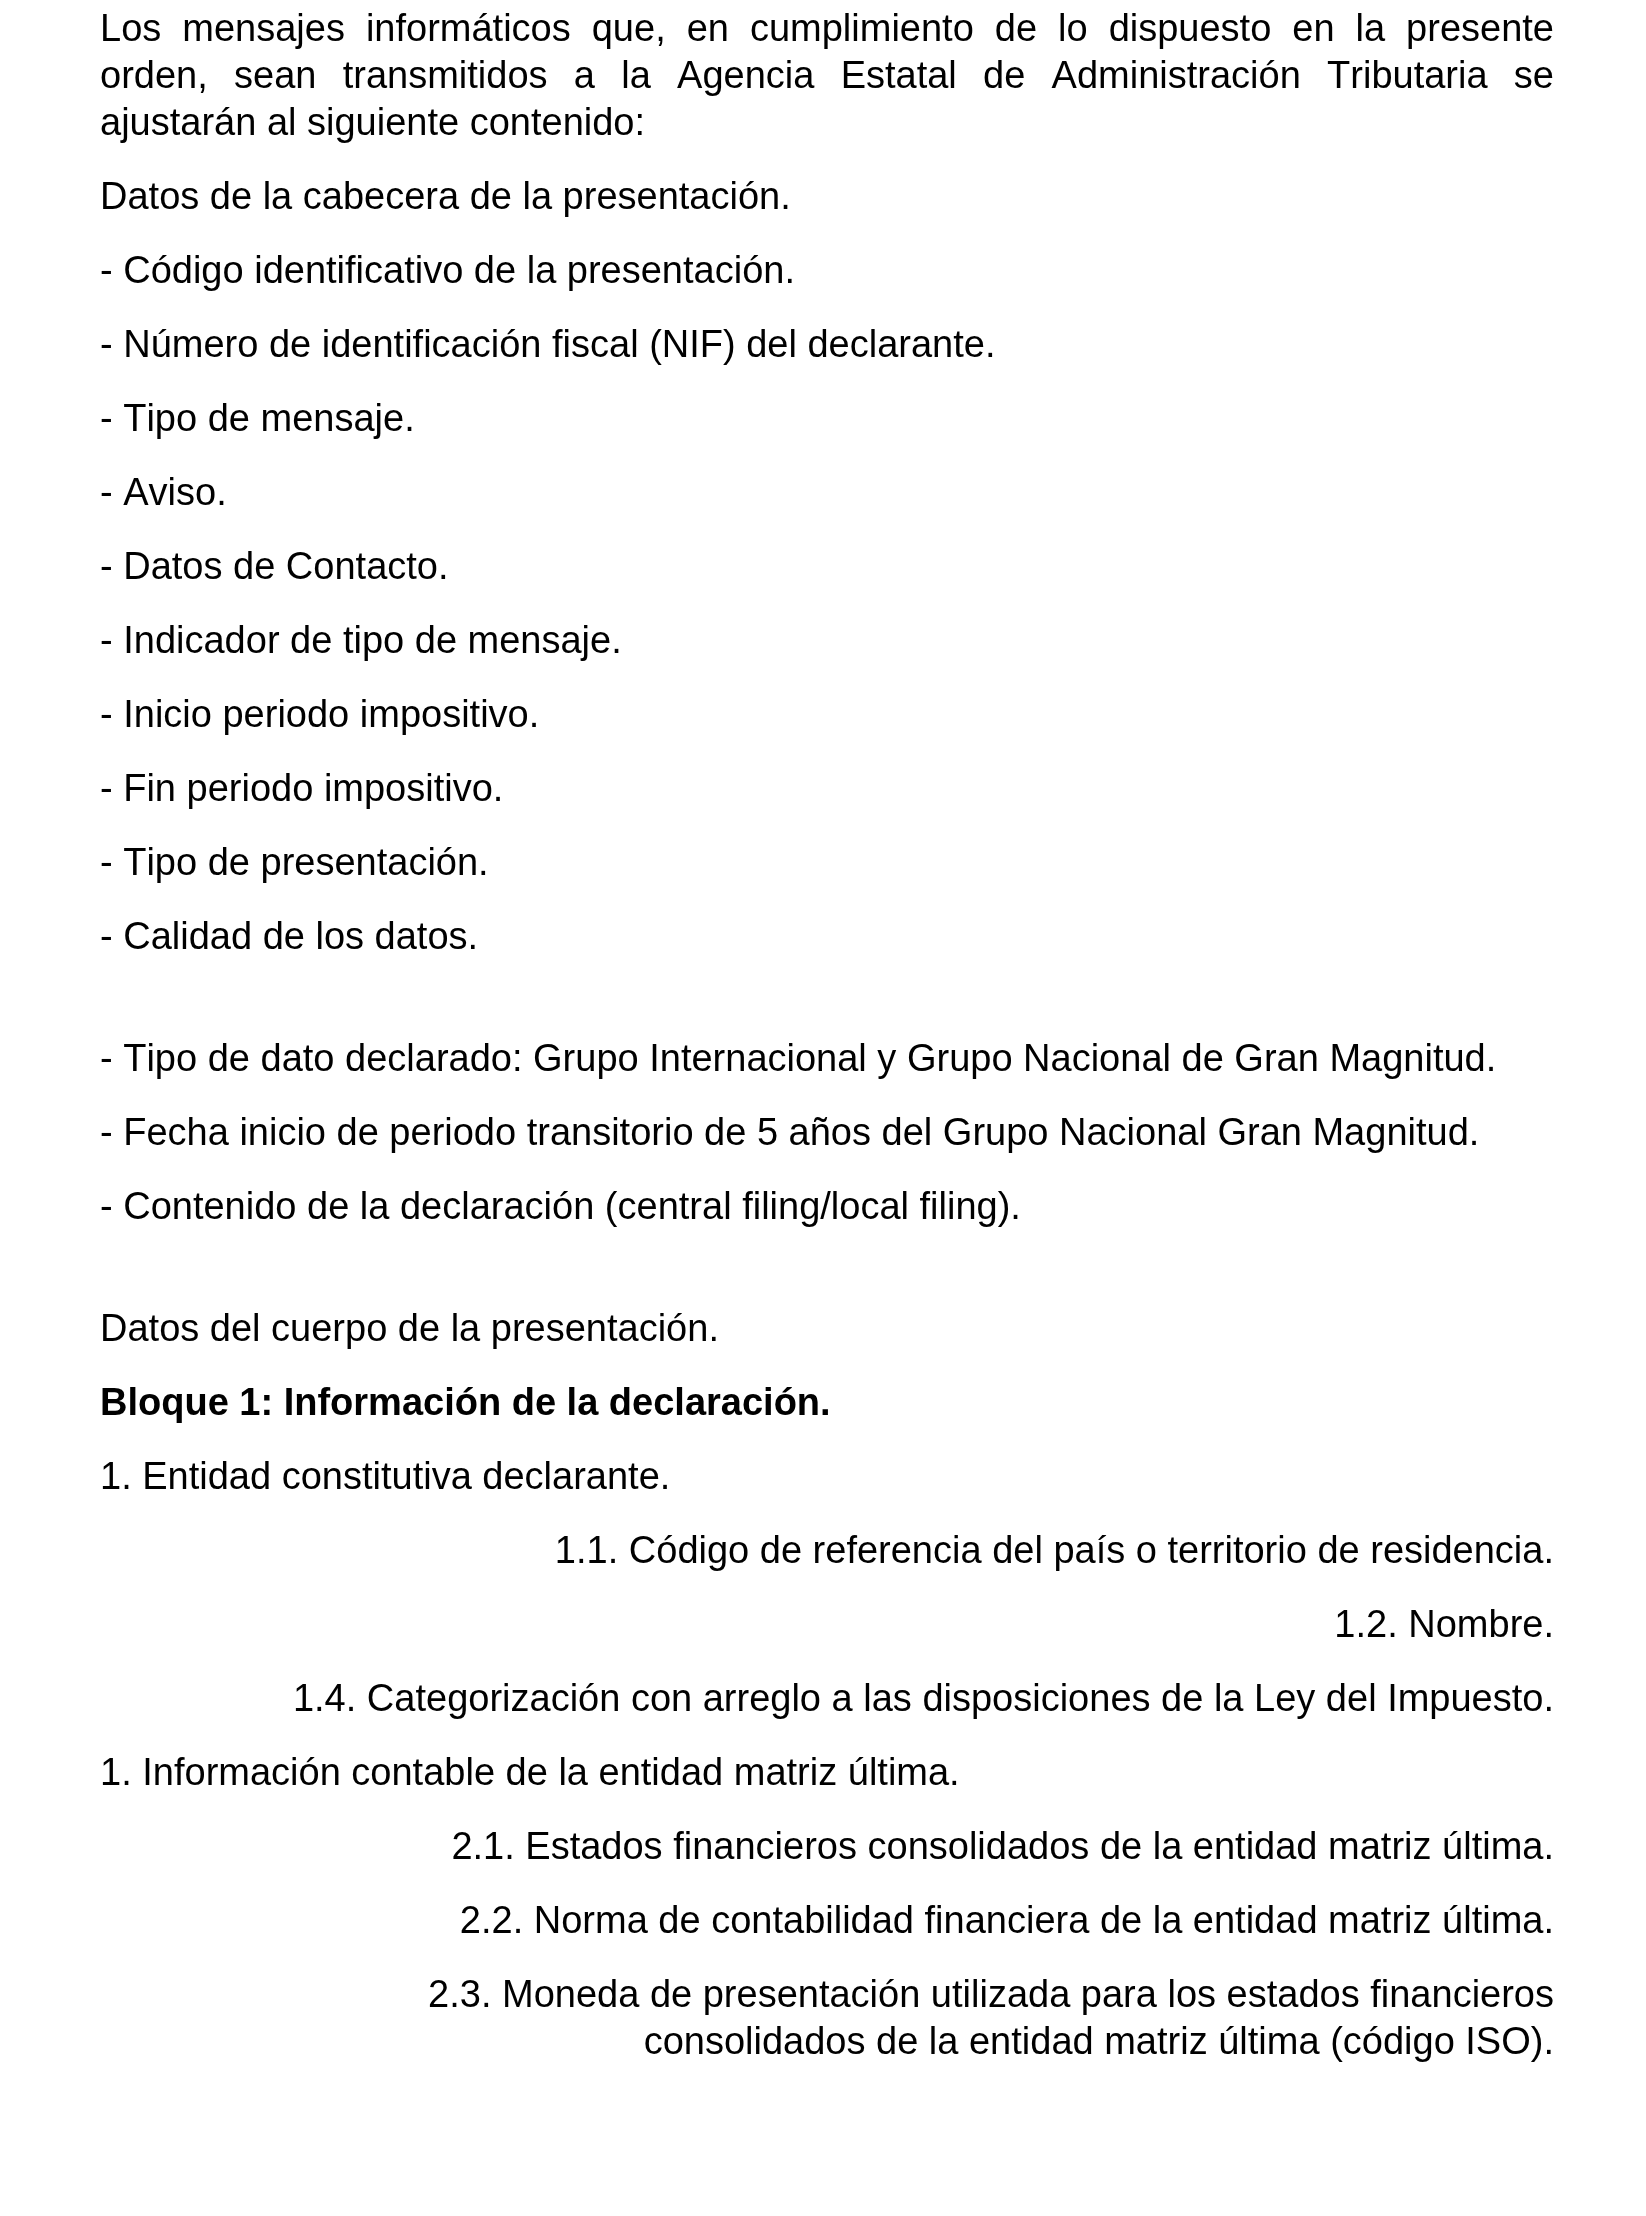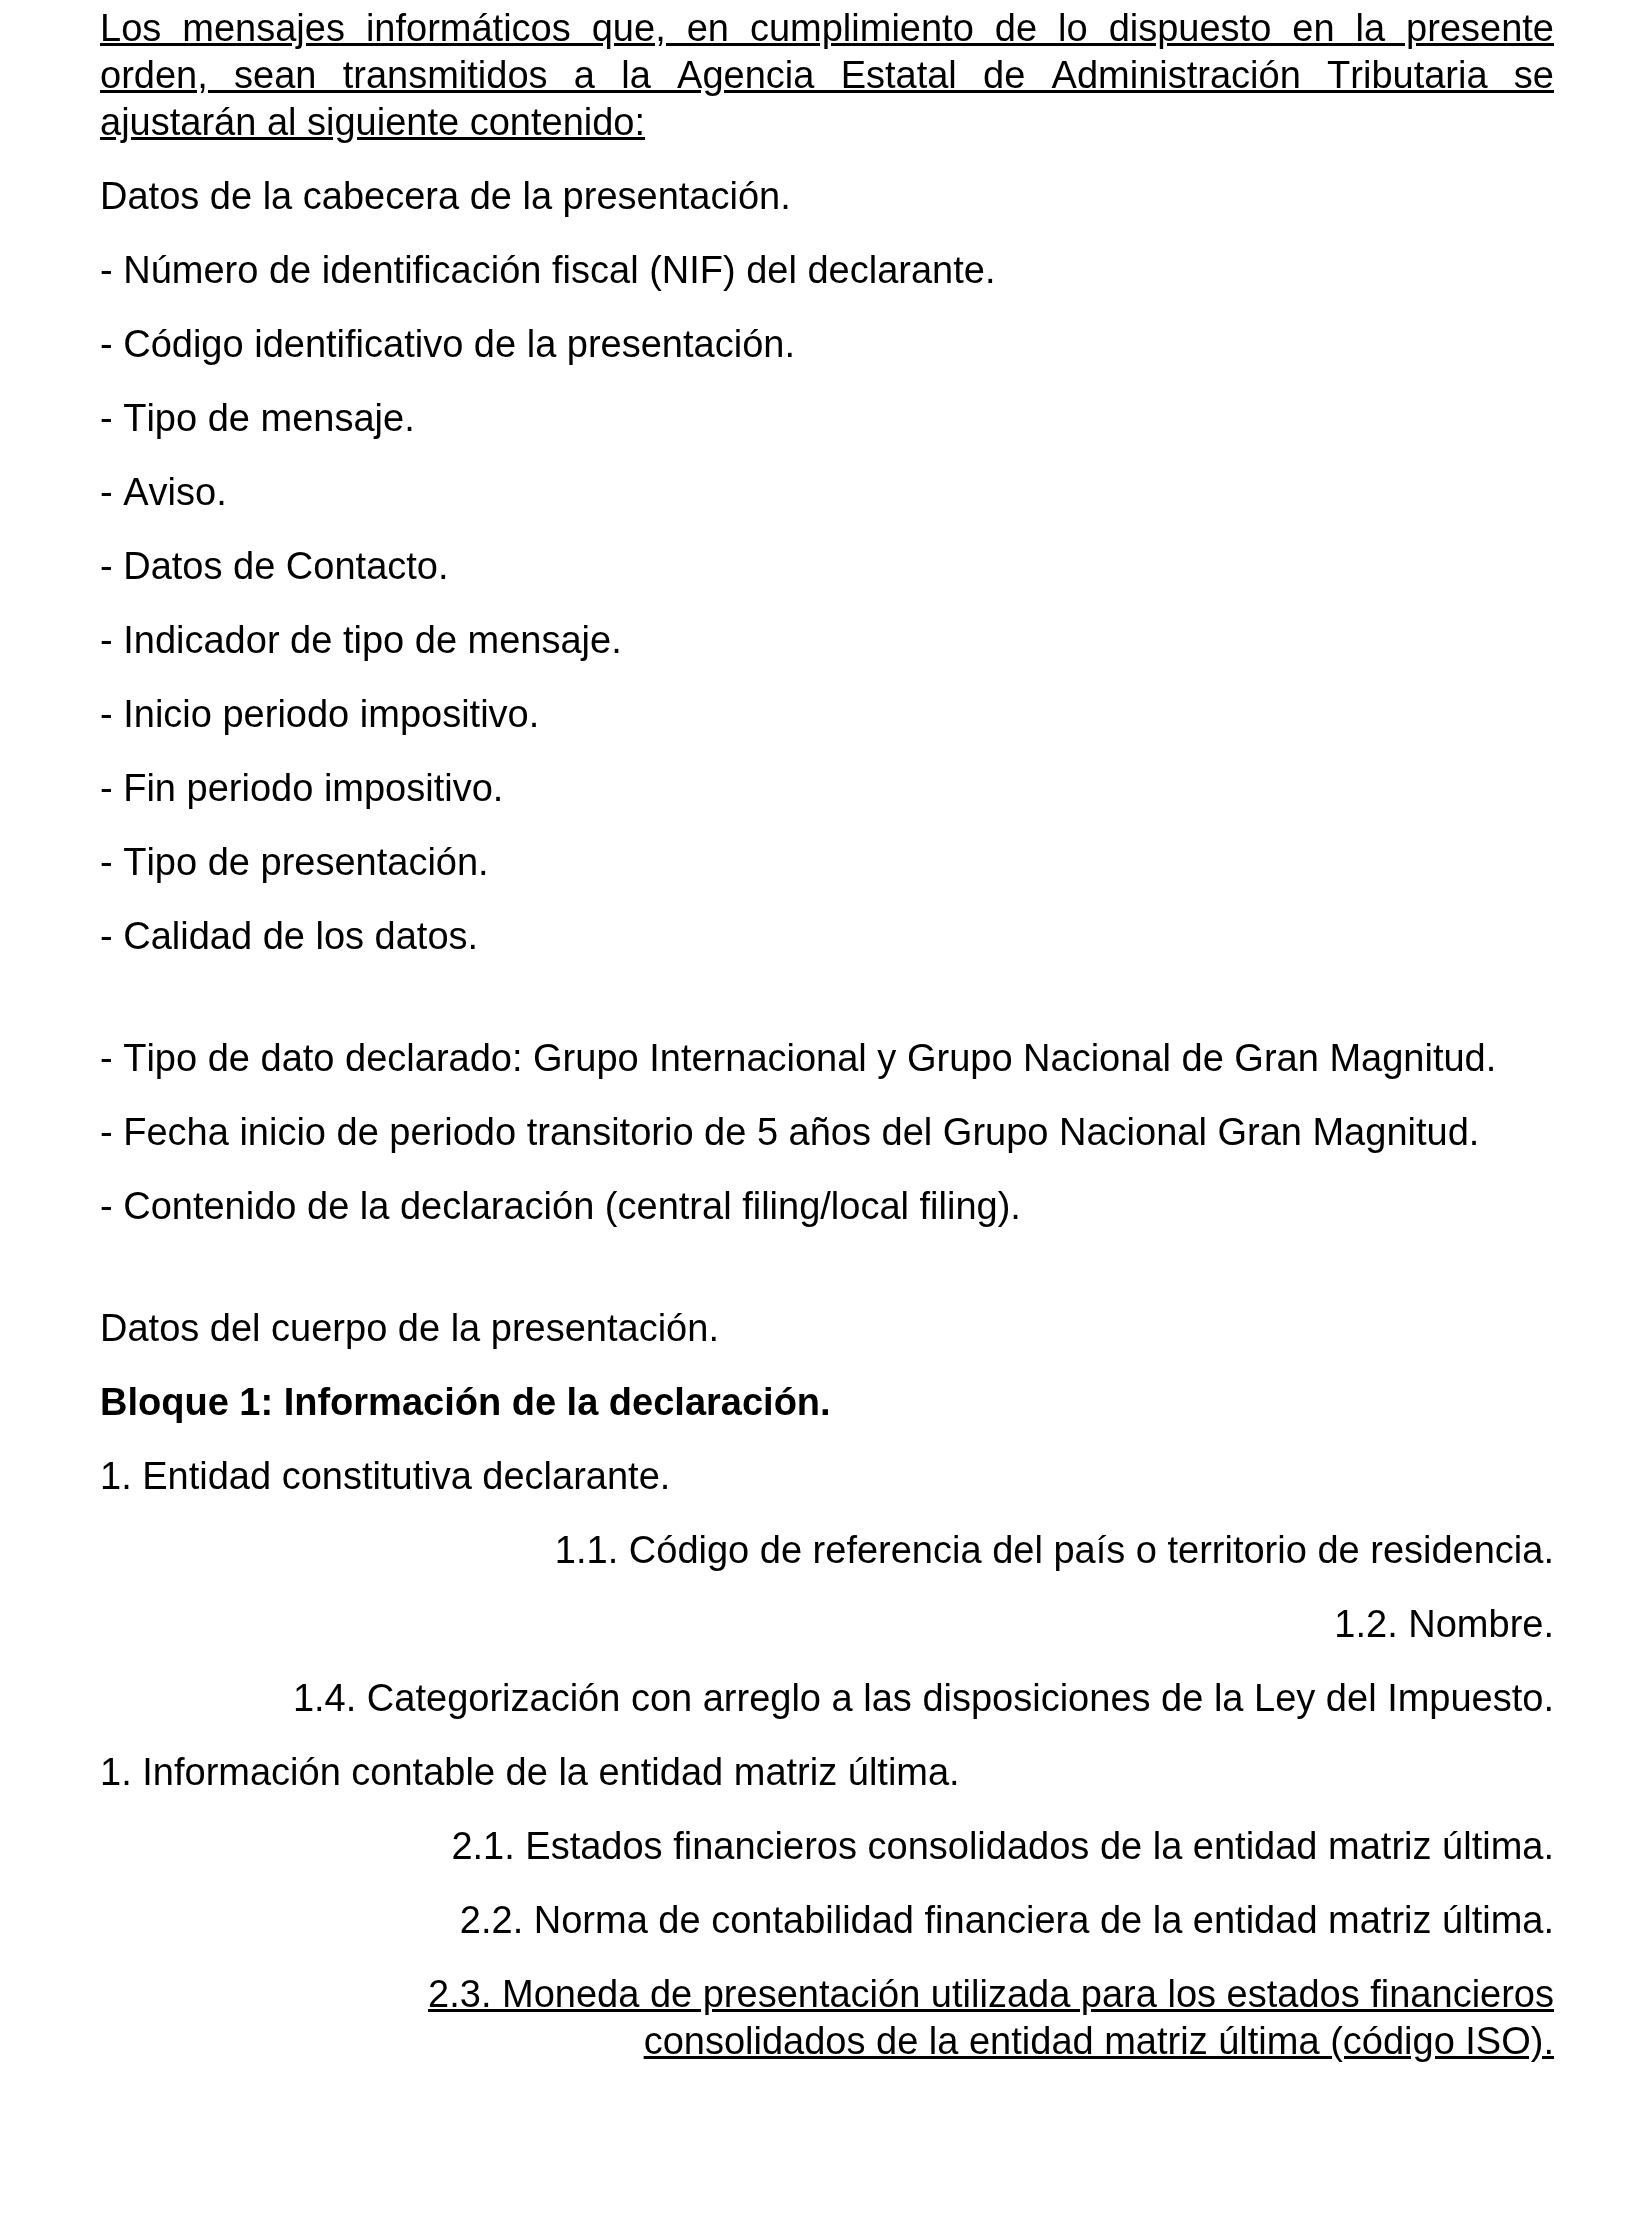--- a/index.html
+++ b/index.html
@@ -11,36 +11,36 @@
     color: #000000;
     font-family: "Liberation Sans", sans-serif;
     font-size: 38px;
     line-height: 47px;
     font-kerning: none;
     letter-spacing: 0;
     padding: 4.9px 93px 0 100px;
     overflow: hidden;
   }
   p { margin: 0 0 27px 0; }
-  .justify { text-align: justify; text-decoration: underline; }
+  .justify { text-align: justify; }
   .gap { margin-top: 75px; }
   .indent { margin-left: 121px; text-align: right; }
   .bold { font-weight: 700; }
 </style>
 </head>
 <body>
 
 <main>
 
   <p class="justify">Los mensajes informáticos que, en cumplimiento de lo dispuesto en la presente orden, sean transmitidos a la Agencia Estatal de Administración Tributaria se ajustarán al siguiente contenido:</p>
 
   <p>Datos de la cabecera de la presentación.</p>
 
+  <p>- Código identificativo de la presentación.</p>
   <p>- Número de identificación fiscal (NIF) del declarante.</p>
-  <p>- Código identificativo de la presentación.</p>
   <p>- Tipo de mensaje.</p>
   <p>- Aviso.</p>
   <p>- Datos de Contacto.</p>
   <p>- Indicador de tipo de mensaje.</p>
   <p>- Inicio periodo impositivo.</p>
   <p>- Fin periodo impositivo.</p>
   <p>- Tipo de presentación.</p>
   <p>- Calidad de los datos.</p>
 
   <p class="gap">- Tipo de dato declarado: Grupo Internacional y Grupo Nacional de Gran Magnitud.</p>

